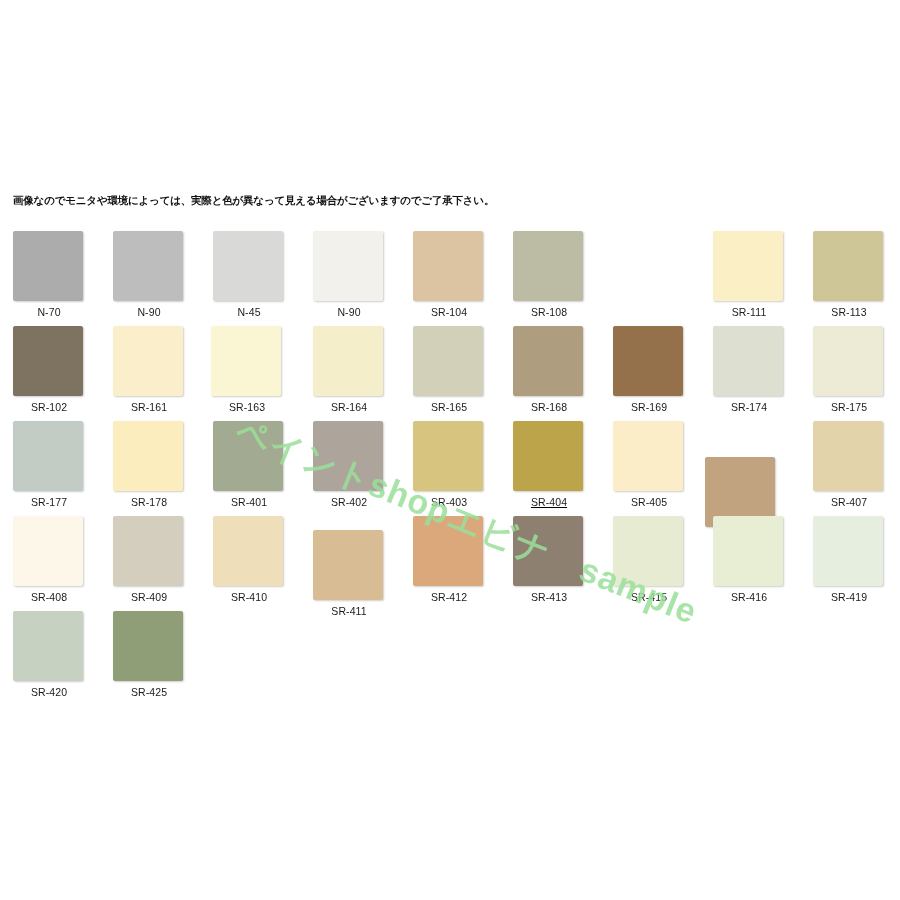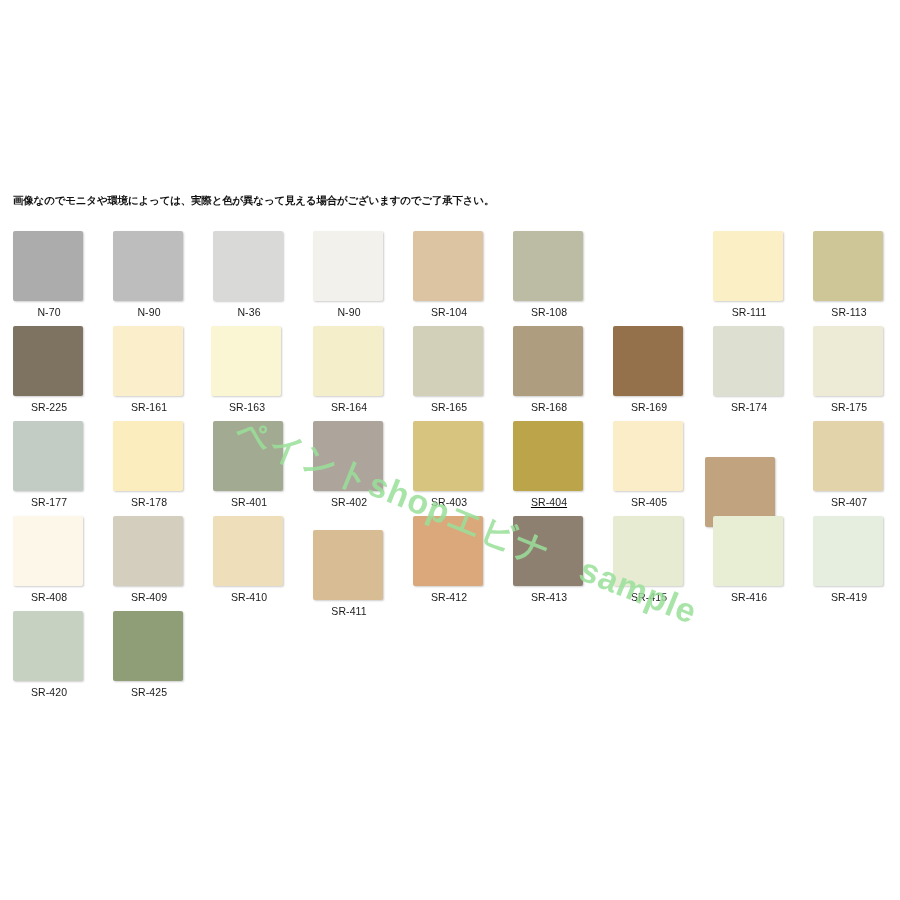--- a/index.html
+++ b/index.html
@@ -103,21 +103,21 @@
         <div class="swatch-cell" style="left: 0px;">
           <div class="swatch-chip" style="background: rgb(172, 172, 172);"></div>
           <div class="swatch-label">N-70</div>
         </div>
         <div class="swatch-cell" style="left: 100px;">
           <div class="swatch-chip" style="background: rgb(189, 189, 189);"></div>
           <div class="swatch-label">N-90</div>
         </div>
         <div class="swatch-cell" style="left: 200px;">
           <div class="swatch-chip" style="background: rgb(217, 217, 216);"></div>
-          <div class="swatch-label">N-36</div>
+          <div class="swatch-label">N-45</div>
         </div>
         <div class="swatch-cell" style="left: 300px;">
           <div class="swatch-chip" style="background: rgb(242, 241, 236);"></div>
           <div class="swatch-label">N-90</div>
         </div>
         <div class="swatch-cell" style="left: 400px;">
           <div class="swatch-chip" style="background: rgb(220, 196, 162);"></div>
           <div class="swatch-label">SR-104</div>
         </div>
         <div class="swatch-cell" style="left: 500px;">
@@ -129,21 +129,21 @@
           <div class="swatch-label">SR-111</div>
         </div>
         <div class="swatch-cell" style="left: 800px;">
           <div class="swatch-chip" style="background: rgb(207, 198, 151);"></div>
           <div class="swatch-label">SR-113</div>
         </div>
       </div>
       <div class="swatch-row">
         <div class="swatch-cell" style="left: 0px;">
           <div class="swatch-chip" style="background: rgb(126, 114, 96);"></div>
-          <div class="swatch-label">SR-225</div>
+          <div class="swatch-label">SR-102</div>
         </div>
         <div class="swatch-cell" style="left: 100px;">
           <div class="swatch-chip" style="background: rgb(251, 239, 203);"></div>
           <div class="swatch-label">SR-161</div>
         </div>
         <div class="swatch-cell" style="left: 198px;">
           <div class="swatch-chip" style="background: rgb(250, 246, 212);"></div>
           <div class="swatch-label">SR-163</div>
         </div>
         <div class="swatch-cell" style="left: 300px;">

